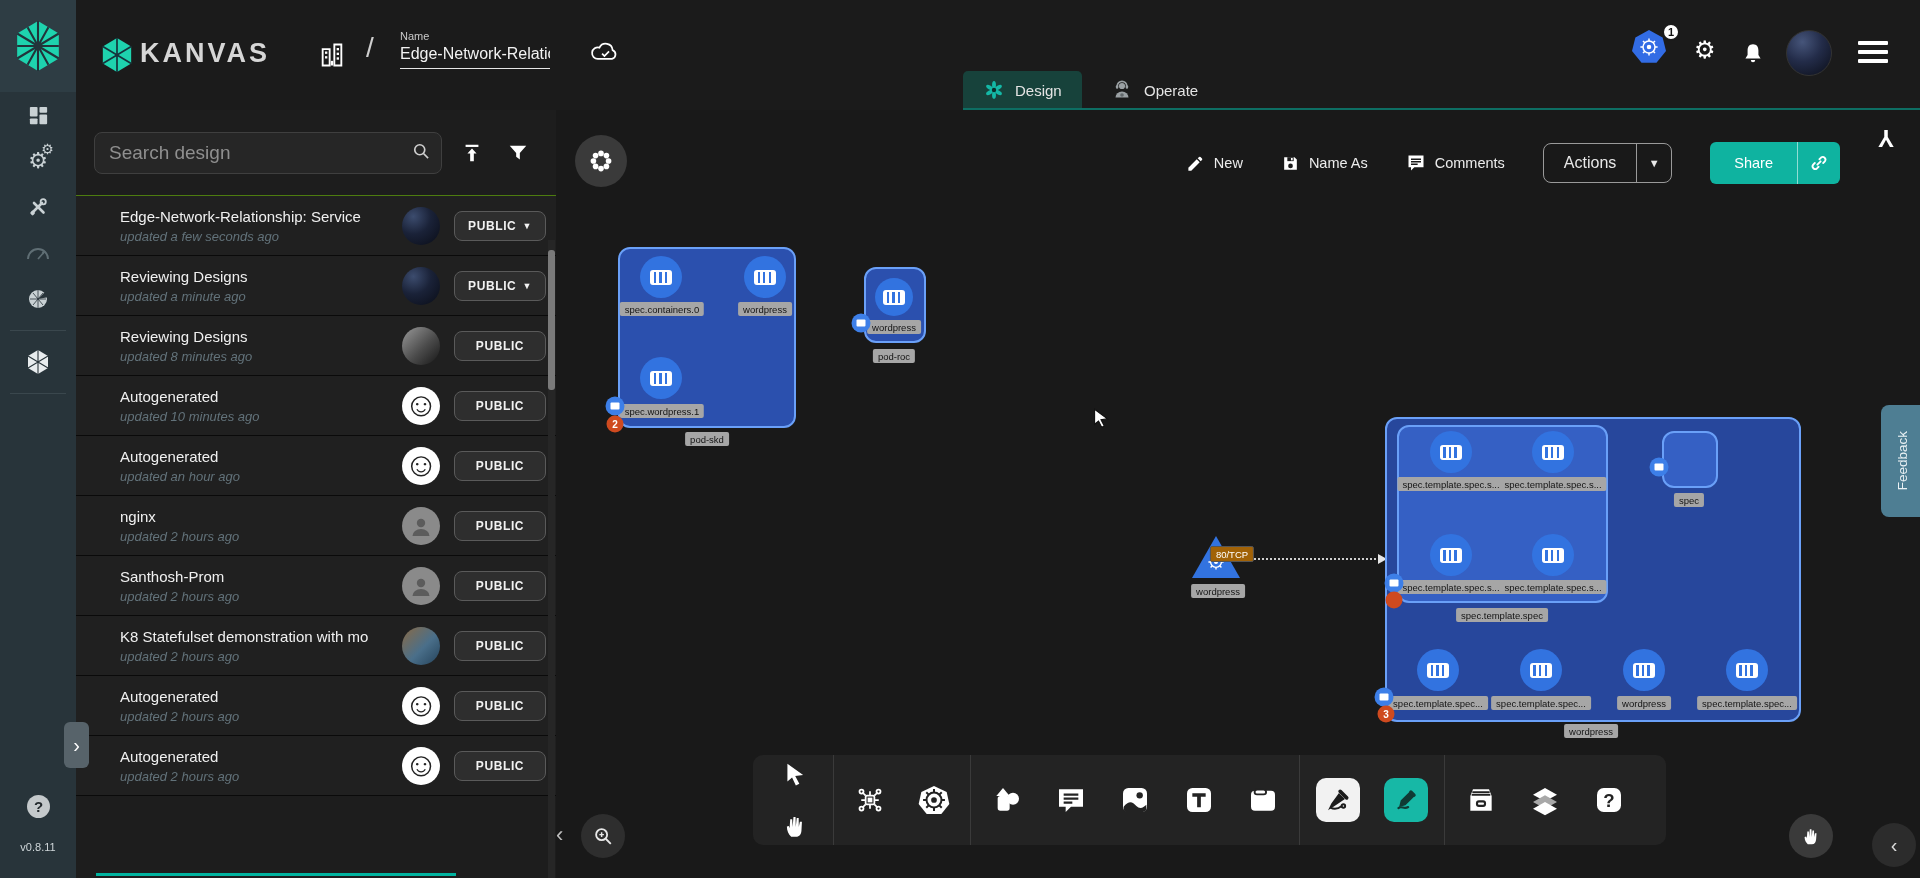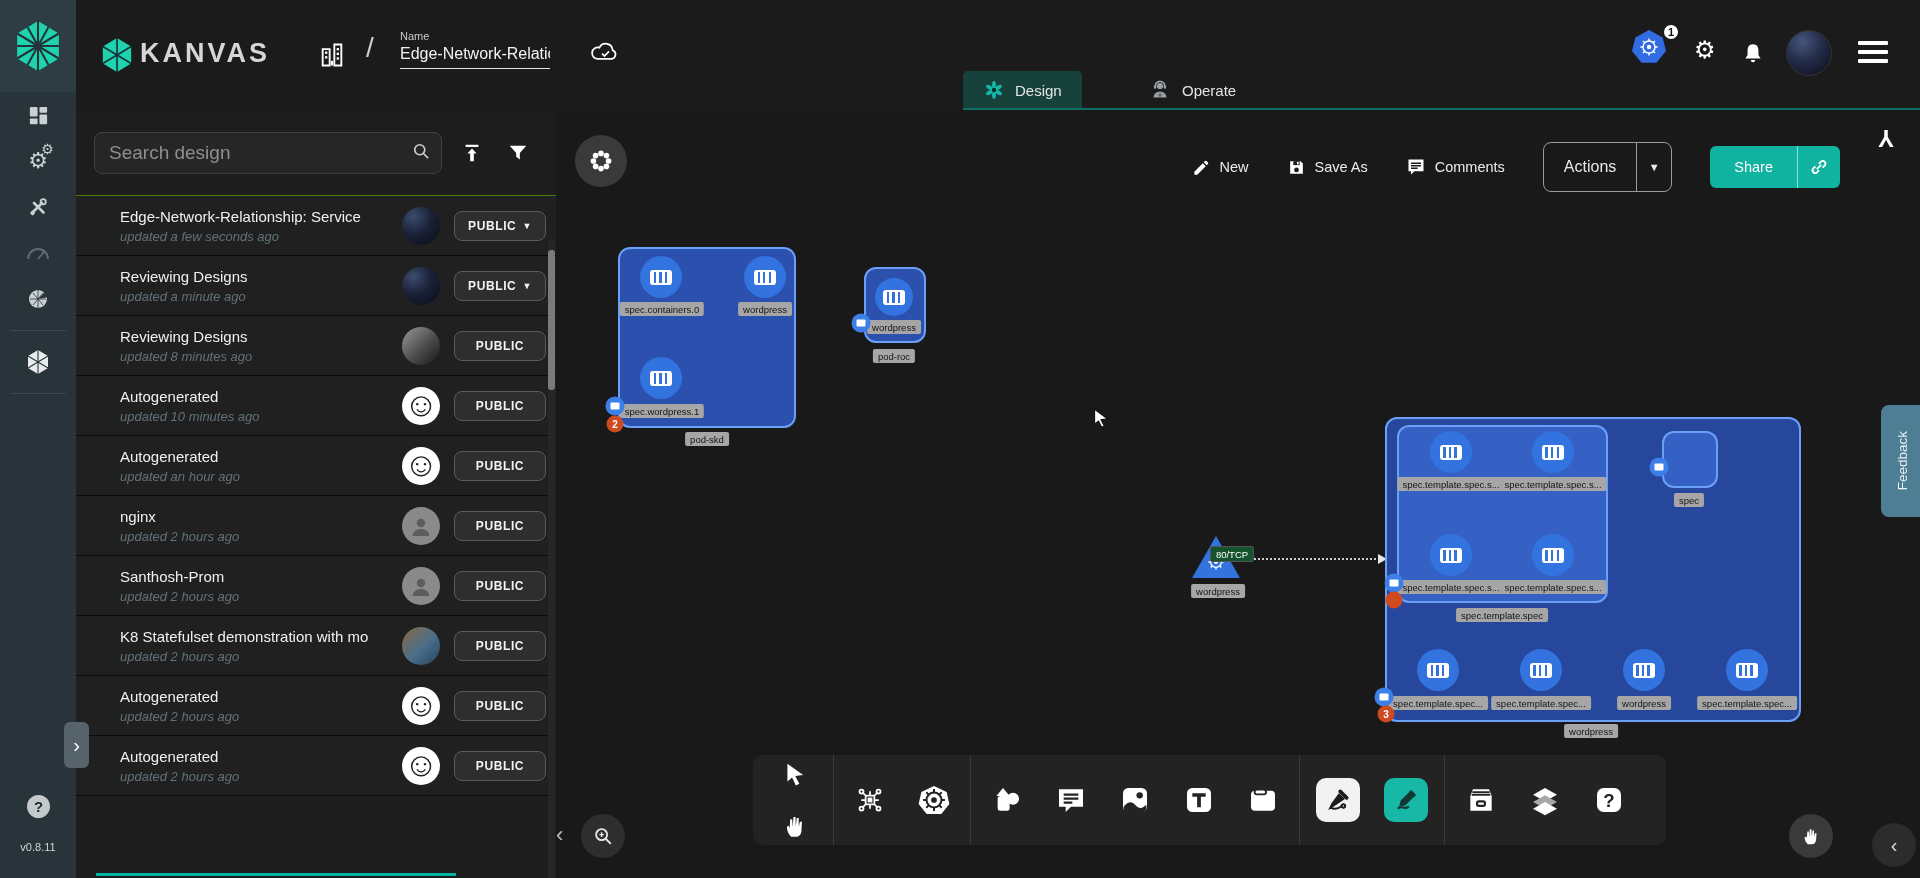--- a/index.html
+++ b/index.html
@@ -27,21 +27,21 @@
   #bell-btn { position:absolute; left:1740px; top:40px; }
   #avatar-btn { position:absolute; left:1786px; top:30px; width:46px; height:46px; border-radius:50%;
     background:radial-gradient(circle at 35% 25%, #46557a 0%, #232c49 45%, #0a0d17 100%); border:1px solid #333; }
   #menu-btn { position:absolute; left:1858px; top:36px; width:30px; }
   #menu-btn div { height:4px; background:#fff; margin:5px 0; border-radius:1px; }
 
   
   .tab { position:absolute; top:71px; height:38px; display:flex; align-items:center; gap:10px;
     padding:0 20px; font-size:15px; color:#e4e4e4; border-radius:5px 5px 0 0; }
   #tab-design { left:963px; background:#17423b; }
-  #tab-operate { left:1128px; }
+  #tab-operate { left:1090px; }
   #tab-underline { position:absolute; left:963px; right:0; top:108px; height:2px; background:#0d6e63; }
 
   
   #sidebar { position:absolute; left:0; top:0; width:76px; height:878px; background:#28343a; z-index:10; }
   #logo-tile { width:76px; height:92px; background:#2e3d44; display:flex; align-items:center; justify-content:center; }
   .snav { width:76px; height:46px; display:flex; align-items:center; justify-content:center; color:#c9d1d4; }
   .snav.dim { color:#5f6e74; }
   .sdiv { height:1px; background:#3a474d; margin:8px 10px; }
   #expand-btn { position:absolute; left:64px; top:722px; width:25px; height:46px; background:#57636a; border-radius:6px;
     color:#fff; font-size:20px; display:flex; align-items:center; justify-content:center; z-index:11; }
@@ -80,40 +80,40 @@
   #panel-scrollbar { position:absolute; right:1px; top:130px; bottom:0; width:7px; background:#262626; }
   #panel-thumb { position:absolute; top:10px; width:7px; height:140px; background:#7a7a7a; border-radius:3px; }
   #panel-loading { position:absolute; left:20px; bottom:2px; width:360px; height:3px; background:#00b39f; }
 
   
   #canvas { position:absolute; left:556px; top:110px; width:1364px; height:768px; background:#191919; overflow:hidden; }
   #snapshot-btn { left:19px; top:25px; width:52px; height:52px; border-radius:50%; background:#3a3a3a;
     display:flex; align-items:center; justify-content:center; }
   #top-tools { right:80px; top:32px; display:flex; align-items:center; gap:38px; }
   .ttool { display:flex; align-items:center; gap:9px; font-size:14.5px; color:#ececec; }
-  #actions-btn { display:flex; height:50px; border:1px solid #9a9a9a; border-radius:8px; overflow:hidden; align-items:stretch; }
+  #actions-btn { display:flex; height:40px; border:1px solid #9a9a9a; border-radius:8px; overflow:hidden; align-items:stretch; }
   #actions-btn .lbl { padding:0 20px; display:flex; align-items:center; font-size:16px; }
   #actions-btn .sep { width:1px; background:#9a9a9a; }
   #actions-btn .car { width:34px; display:flex; align-items:center; justify-content:center; font-size:11px; }
   #share-btn { display:flex; height:42px; border-radius:6px; overflow:hidden; background:#0fb3a0; align-items:stretch; }
   #share-btn .lbl { padding:0 24px; display:flex; align-items:center; font-size:14.5px; color:#fff; }
   #share-btn .sep { width:1px; background:rgba(255,255,255,.55); }
   #share-btn .lnk { width:42px; display:flex; align-items:center; justify-content:center; }
 
   
   .kgroup { position:absolute; background:#2b50ae; border:2px solid #6aa0f8; border-radius:12px; }
   .kgroup.outer { background:#27479c; }
   .kgroup.inner { background:#3560c4; }
   .knode { position:absolute; width:42px; height:42px; border-radius:50%; background:#3273e0;
     transform:translate(-50%,-50%); display:flex; align-items:center; justify-content:center; }
   .cglyph { width:22px; height:15px; border:2.5px solid #fff; border-radius:3px;
     background:repeating-linear-gradient(90deg,#fff 0 1.5px,#3273e0 1.5px 4px,#fff 4px 5.5px); background-color:#fff; }
   .chip { position:absolute; transform:translate(-50%,-50%); background:#a6a6a6; color:#141414; font-size:9.5px;
     padding:1.5px 5px; border-radius:2px; white-space:nowrap; z-index:6; }
-  .chip.dark { background:#14532d; color:#fff; border:1px solid #555; }
+  .chip.dark { background:#a16207; color:#fff; border:1px solid #555; }
   .badge-pod { position:absolute; width:19px; height:19px; border-radius:50%; background:#3d7fe8; transform:translate(-50%,-50%);
     display:flex; align-items:center; justify-content:center; z-index:7; }
   .badge-pod i { width:9px; height:7px; background:#fff; border-radius:1px; display:block; }
   .badge-err { position:absolute; width:17px; height:17px; border-radius:50%; background:#cf4a1f; transform:translate(-50%,-50%);
     color:#fff; font-size:10px; font-weight:bold; display:flex; align-items:center; justify-content:center; z-index:7; }
   #svc-triangle { position:absolute; left:636px; top:426px; width:0; height:0;
     border-left:24px solid transparent; border-right:24px solid transparent; border-bottom:42px solid #3273e0; }
   #svc-wheel { position:absolute; left:648px; top:440px; }
   .edge { position:absolute; left:686px; top:448px; width:142px; border-top:2px dotted #cfcfcf; }
   .edge::after { content:""; position:absolute; right:-3px; top:-6px;
@@ -498,21 +498,21 @@
         </svg>
       <span>New</span>
     </div>
     <div class="ttool">
       <svg width="19" height="19" viewBox="0 0 24 24" fill="#fff">
           <path d="M4 4 h13 l3 3 v13 H4 Z"></path>
           <rect x="8" y="4" width="8" height="5" fill="#1b1b1b"></rect>
           <rect x="12.6" y="5" width="2.2" height="3" fill="#fff"></rect>
           <circle cx="12" cy="15" r="3" fill="#1b1b1b"></circle>
         </svg>
-      <span>Save As</span>
+      <span>Name As</span>
     </div>
     <div class="ttool">
       <svg width="20" height="20" viewBox="0 0 24 24" fill="#fff">
           <path d="M3 3 h18 v14 h-11 l-4 4 v-4 H3 Z"></path>
           <g stroke="#1b1b1b" stroke-width="1.8">
             <path d="M6 7.5 H18 M6 10.5 H18 M6 13.5 H14"></path>
           </g>
         </svg>
       <span>Comments</span>
     </div>

